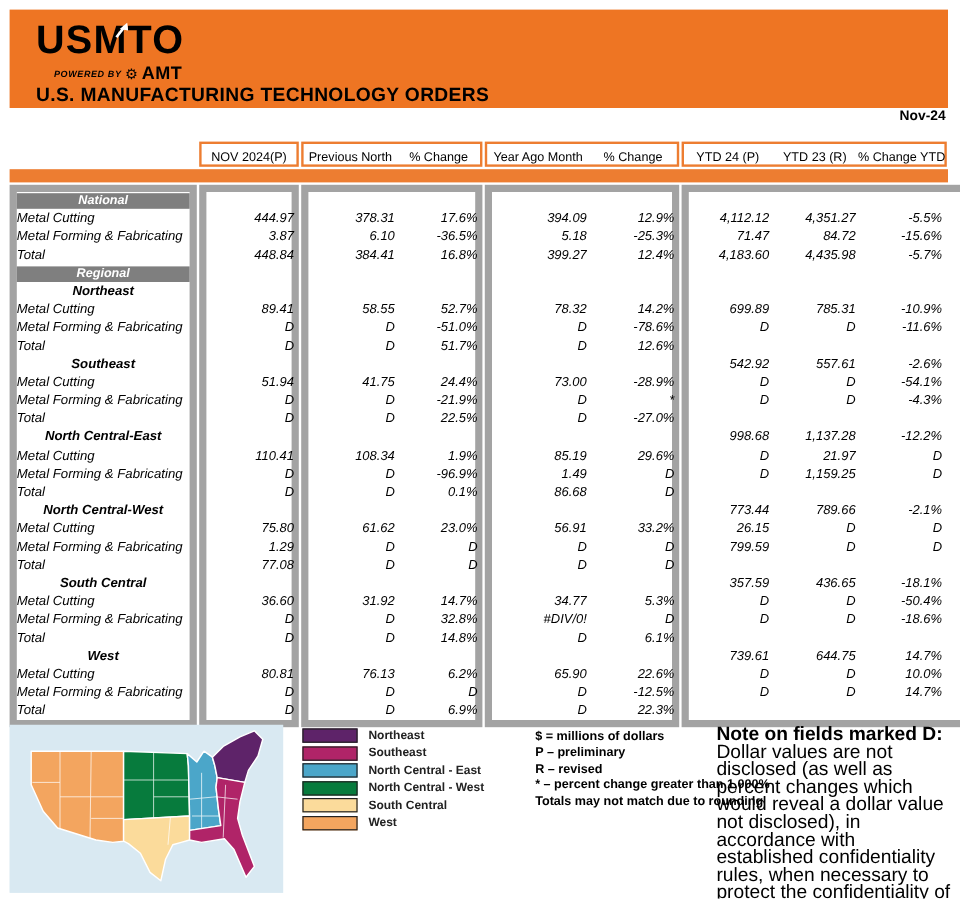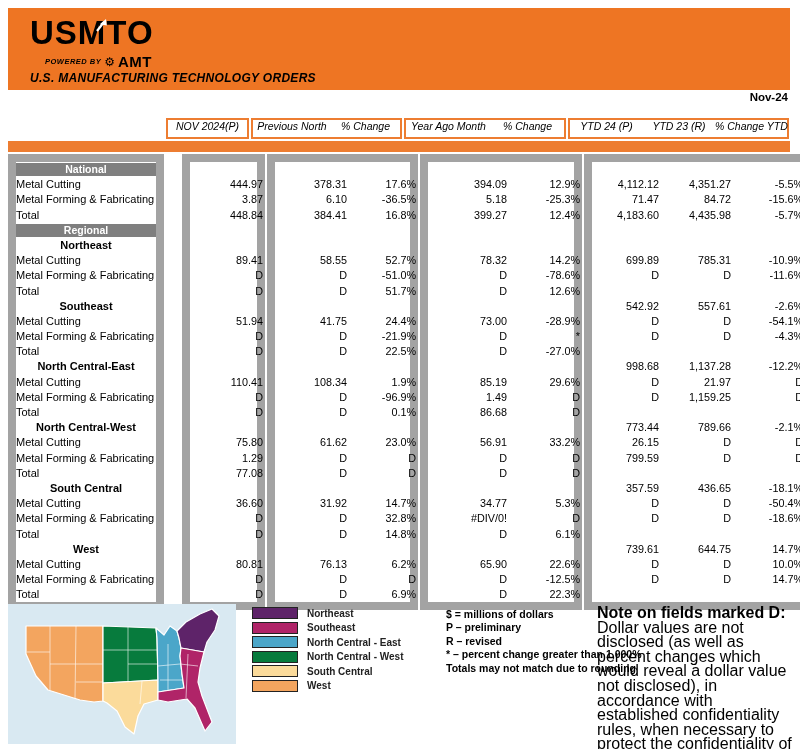--- a/index.html
+++ b/index.html
@@ -7,41 +7,41 @@
         font-family:"Liberation Sans",sans-serif;color:#000;overflow:hidden;}
 
   
   .masthead{position:absolute;left:8px;top:8px;width:782px;height:82px;background:#EE7523;color:#000000;}
   .logo{position:absolute;left:22px;top:8px;font-size:33px;font-weight:bold;letter-spacing:1px;line-height:34px;}
   .logo-arrow{position:absolute;left:64px;top:2px;}
   .powered{position:absolute;left:37px;top:45px;display:flex;align-items:center;gap:3px;}
   .pb-text{font-size:7.5px;font-style:italic;font-weight:bold;letter-spacing:.5px;}
   .gear{font-size:12px;line-height:12px;}
   .amt{font-size:15px;font-weight:bold;letter-spacing:.5px;}
-  .subtitle{position:absolute;left:22px;top:63px;font-size:12px;font-weight:bold;letter-spacing:.3px;font-style:italic;}
+  .subtitle{position:absolute;left:22px;top:63px;font-size:16px;font-weight:bold;letter-spacing:.3px;}
 
   .report-date{position:absolute;top:91px;right:12px;font-size:11.5px;font-weight:bold;}
 
   
   .thead{position:absolute;left:8px;top:118px;display:flex;}
   .spacer{width:156px;}
   .hbox{box-sizing:border-box;border:2px solid #ED7D31;height:21px;margin-left:2px;
-        display:flex;align-items:flex-start;background:#fff;font-style:italic;}
+        display:flex;align-items:flex-end;background:#fff;}
   .hbox.g1{width:83px;} .hbox.g2{width:151px;} .hbox.g3{width:162px;} .hbox.g4{width:221px;}
   .hc{display:inline-block;text-align:center;font-size:10.5px;white-space:nowrap;}
   .w0{width:79px;} .w1{width:78px;} .w2{width:69px;} .w3{width:85px;} .w4{width:73px;}
   .w5{width:73px;} .w6{width:72px;} .w7{width:72px;}
 
   .band{position:absolute;left:8px;top:141px;width:782px;height:11px;background:#ED7D31;}
 
   
   .tbody{position:absolute;left:8px;top:154px;display:flex;align-items:stretch;}
-  .col{box-sizing:border-box;border:8px solid #a3a3a3;background:#fff;}
+  .col{box-sizing:border-box;border:6px solid #a3a3a3;background:#fff;font-style:italic;}
   .labelcol{width:156px;}
-  .col.g1{width:83px;margin-left:18px;} .col.g2{width:151px;margin-left:2px;}
+  .col.g1{width:83px;margin-left:2px;} .col.g2{width:151px;margin-left:2px;}
   .col.g3{width:162px;margin-left:2px;} .col.g4{width:250px;margin-left:2px;}
   .trow{height:15.2px;line-height:15.2px;font-size:10.8px;white-space:nowrap;overflow:visible;}
   .labelcol .trow.data{text-align:left;padding-right:4px;font-size:11px;}
   .labelcol .trow.region{text-align:center;font-weight:bold;font-size:11px;}
   .labelcol .trow.section{text-align:center;}
   .secbar{display:inline-block;width:100%;height:13px;line-height:13px;margin-top:1px;
           background:#7F7F7F;color:#fff;font-weight:bold;font-size:10.5px;vertical-align:top;}
   .cell{display:inline-block;text-align:right;padding-right:6px;box-sizing:border-box;vertical-align:top;}
   .c0{width:79px;} .c1{width:78px;} .c2{width:69px;} .c3{width:85px;} .c4{width:73px;}
   .c5{width:73px;} .c6{width:72px;} .c7{width:72px;}

